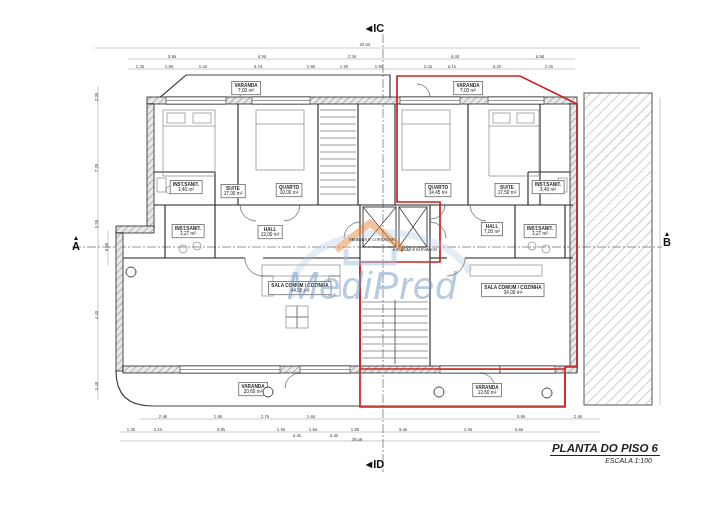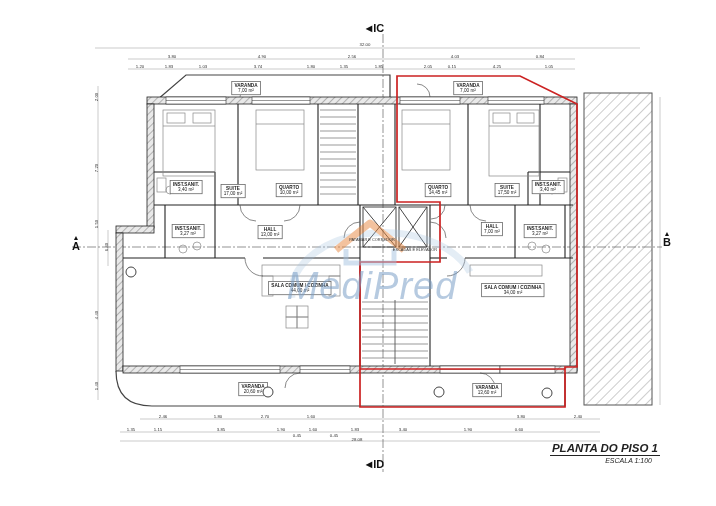--- a/index.html
+++ b/index.html
@@ -346,17 +346,17 @@
   <span>A</span>
 </div>
 <div class="marker marker-vert" style="left:663px;top:230px;">
   <span class="tri">▲</span>
   <span>B</span>
 </div>
 
 <div class="watermark">MediPred</div>
 
 <div class="titleblock">
-  <div class="title">PLANTA DO PISO 1</div>
+  <div class="title">PLANTA DO PISO 6</div>
   <div class="scale">ESCALA 1:100</div>
 </div>
 
 </div>
 
 </body></html>

